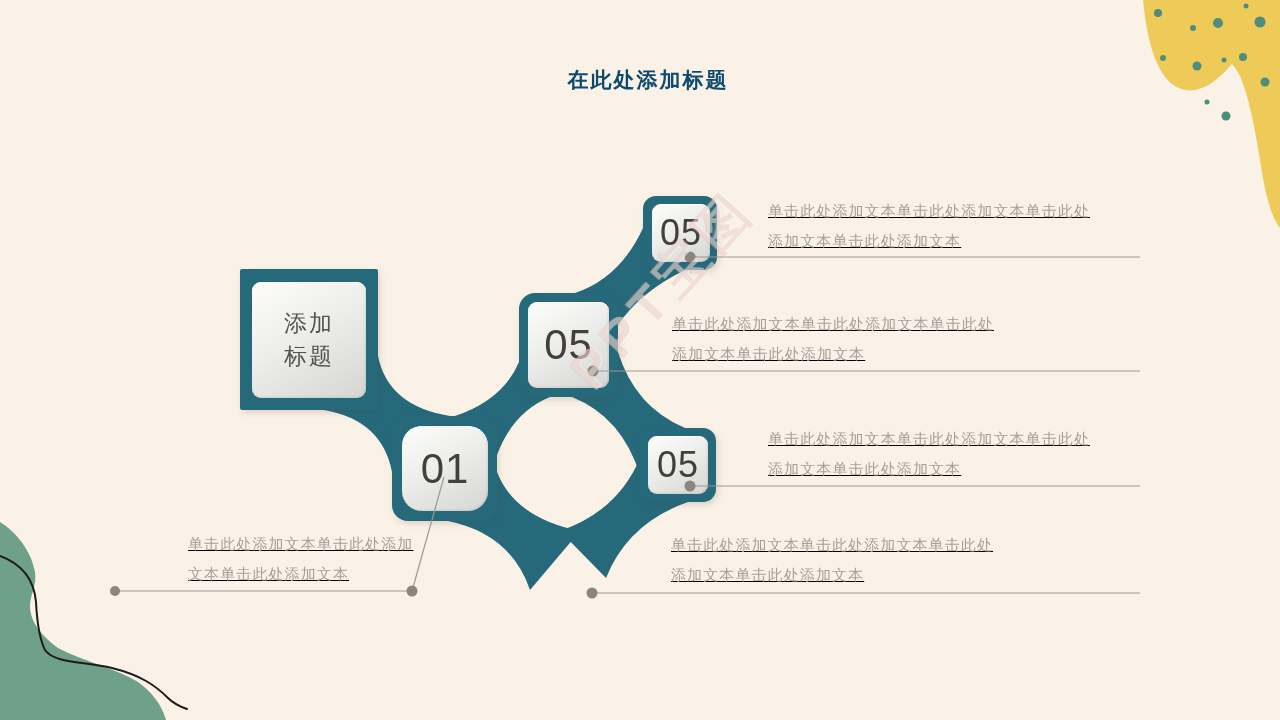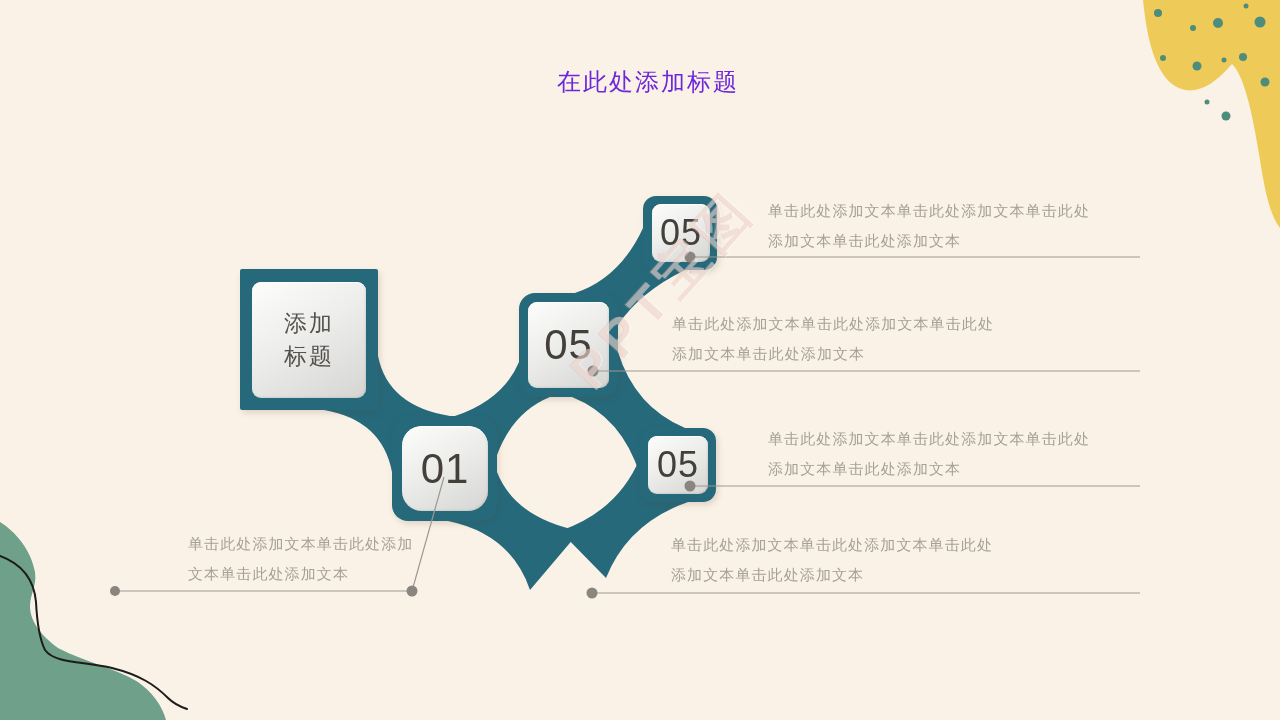--- a/index.html
+++ b/index.html
@@ -4,21 +4,21 @@
 <style>
   html,body{margin:0;padding:0;}
   body{font-family:"Liberation Sans","DejaVu Sans",sans-serif;}
   .slide{position:relative;width:1280px;height:720px;background:#fbf2e7;overflow:hidden;}
 
   svg.layer{position:absolute;left:0;top:0;width:1280px;height:720px;}
   #bg-layer{z-index:1;}
   #fg-layer{z-index:50;pointer-events:none;}
 
   .slide-title{position:absolute;left:508px;top:66px;width:280px;z-index:10;
-    font-size:24px;font-weight:normal;color:#6d28d9;text-align:center;letter-spacing:2px;}
+    font-size:21px;font-weight:bold;color:#0c4a6e;text-align:center;letter-spacing:2px;}
 
   
   .node{position:absolute;background:#25697b;z-index:10;
     filter:drop-shadow(2px 3px 3px rgba(90,70,50,.18));}
   .node-inner{position:absolute;background:linear-gradient(150deg,#fdfdfc 0%,#ededeb 45%,#d5d5d3 100%);
     border-radius:9px;box-shadow:inset 0 1px 0 rgba(255,255,255,.95), inset -1px -1px 2px rgba(120,120,115,.18);
     display:flex;align-items:center;justify-content:center;}
   .num{font-weight:300;color:#433f3b;letter-spacing:1px;}
 
   #node-title{left:240px;top:269px;width:138px;height:141px;border-radius:2px;}
@@ -32,21 +32,21 @@
   #node-03{left:530px;top:531px;width:76px;height:77px;border-radius:13px;}
   #node-03 .node-inner{left:8px;top:9px;right:8px;bottom:8px;}
   #node-04{left:640px;top:428px;width:76px;height:74px;border-radius:13px;}
   #node-04 .node-inner{left:8px;top:8px;right:8px;bottom:8px;}
   #node-05{left:643px;top:196px;width:74px;height:74px;border-radius:13px;}
   #node-05 .node-inner{left:9px;top:8px;right:7px;bottom:8px;}
   .num-big{font-size:42px;}
   .num-small{font-size:36px;}
 
   
-  .tblock{position:absolute;z-index:12;}
+  .tblock{position:absolute;z-index:12;text-decoration:underline;}
   .tline{font-size:15px;line-height:30px;letter-spacing:1.1px;color:#a5a096;white-space:nowrap;}
   #tb-05{left:768px;top:196px;}
   #tb-02{left:672px;top:309px;}
   #tb-04{left:768px;top:424px;}
   #tb-03{left:671px;top:530px;}
   #tb-bl{left:188px;top:529px;}
 
   .watermark{position:absolute;left:540px;top:255px;z-index:60;pointer-events:none;
     transform:rotate(-48deg);transform-origin:center;
     font-size:52px;font-weight:bold;letter-spacing:8px;

